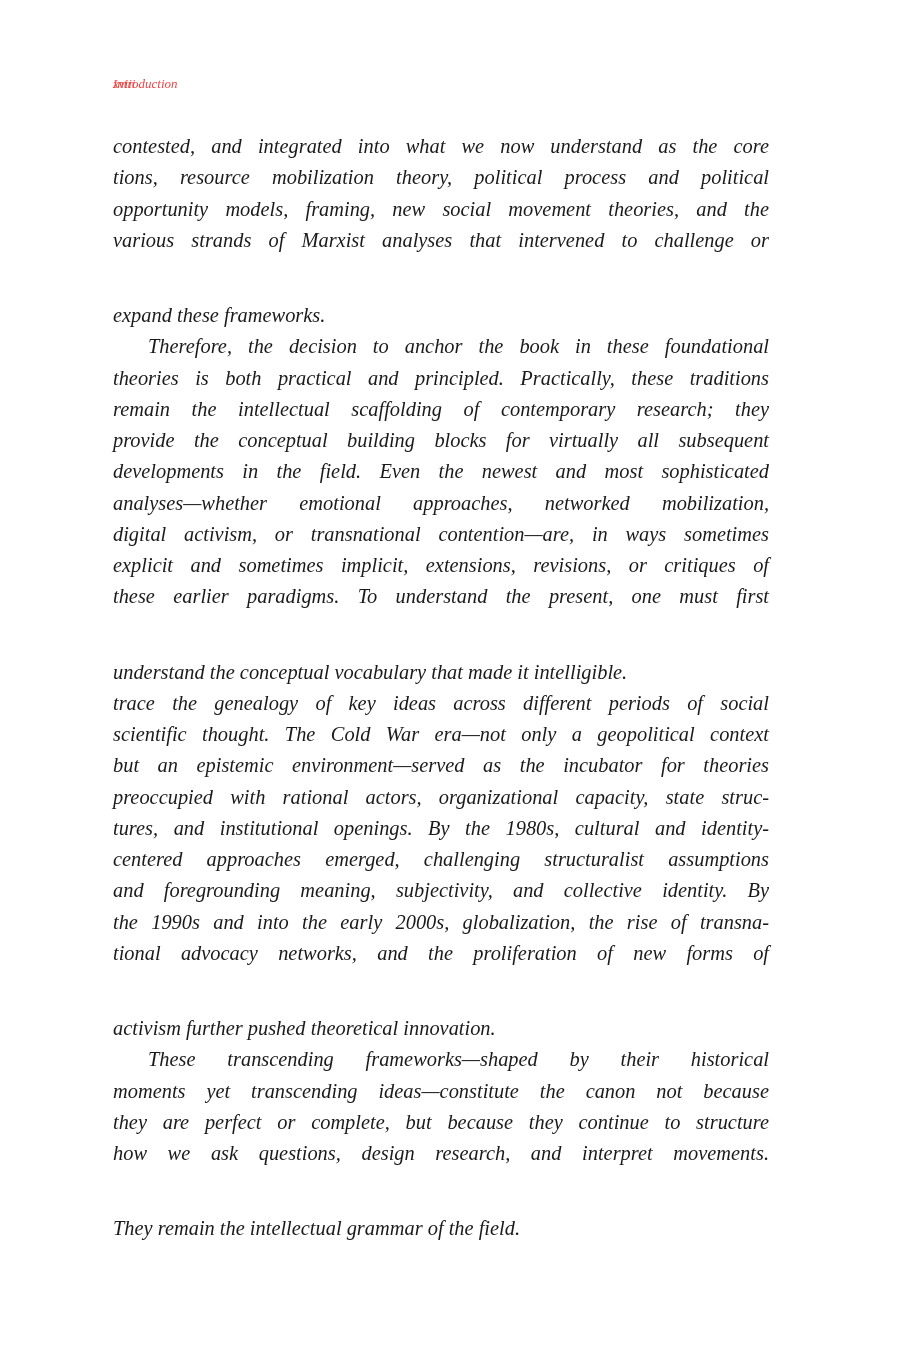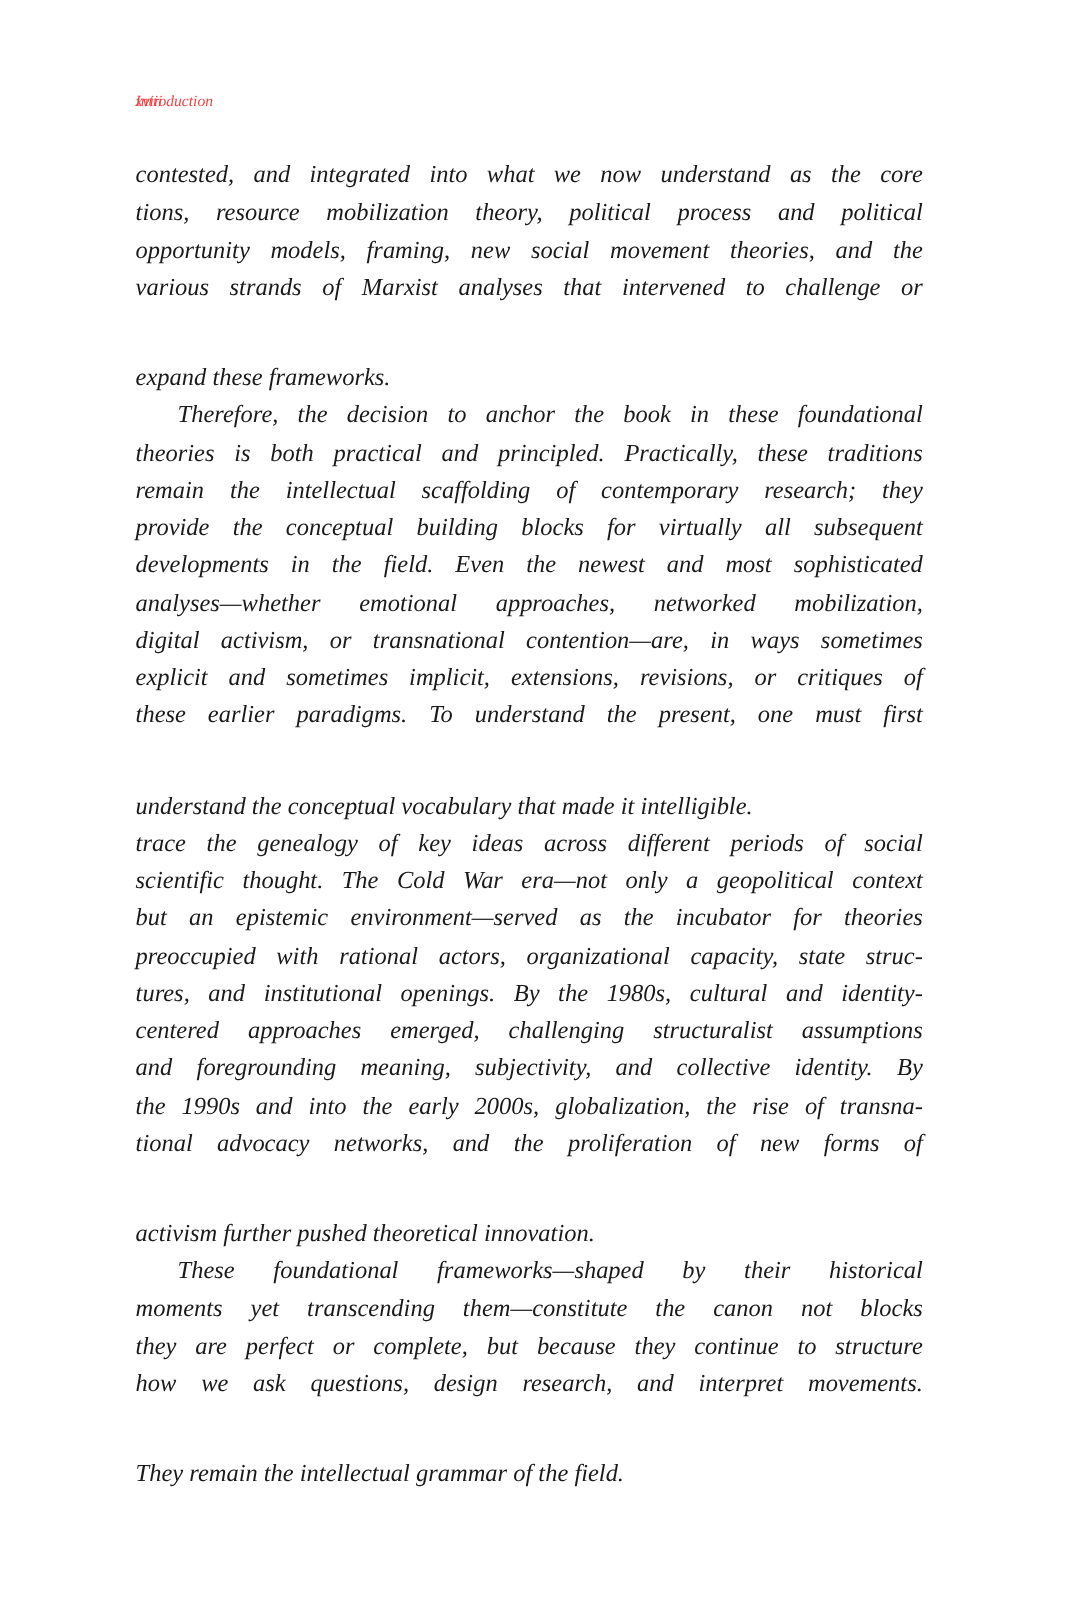--- a/index.html
+++ b/index.html
@@ -107,20 +107,20 @@
       <span class="line">preoccupied with rational actors, organizational capacity, state struc-</span>
       <span class="line">tures, and institutional openings. By the 1980s, cultural and identity-</span>
       <span class="line">centered approaches emerged, challenging structuralist assumptions</span>
       <span class="line">and foregrounding meaning, subjectivity, and collective identity. By</span>
       <span class="line">the 1990s and into the early 2000s, globalization, the rise of transna-</span>
       <span class="line">tional advocacy networks, and the proliferation of new forms of</span>
       <span class="line last">activism further pushed theoretical innovation.</span>
     </div>
 
     <div>
-      <span class="line indent">These foundational frameworks—shaped by their historical</span>
-      <span class="line">moments yet transcending them—constitute the canon not blocks</span>
+      <span class="line indent">These transcending frameworks—shaped by their historical</span>
+      <span class="line">moments yet transcending ideas—constitute the canon not because</span>
       <span class="line">they are perfect or complete, but because they continue to structure</span>
       <span class="line">how we ask questions, design research, and interpret movements.</span>
       <span class="line last">They remain the intellectual grammar of the field.</span>
     </div>
   </div>
 </div>
 
 </body></html>

